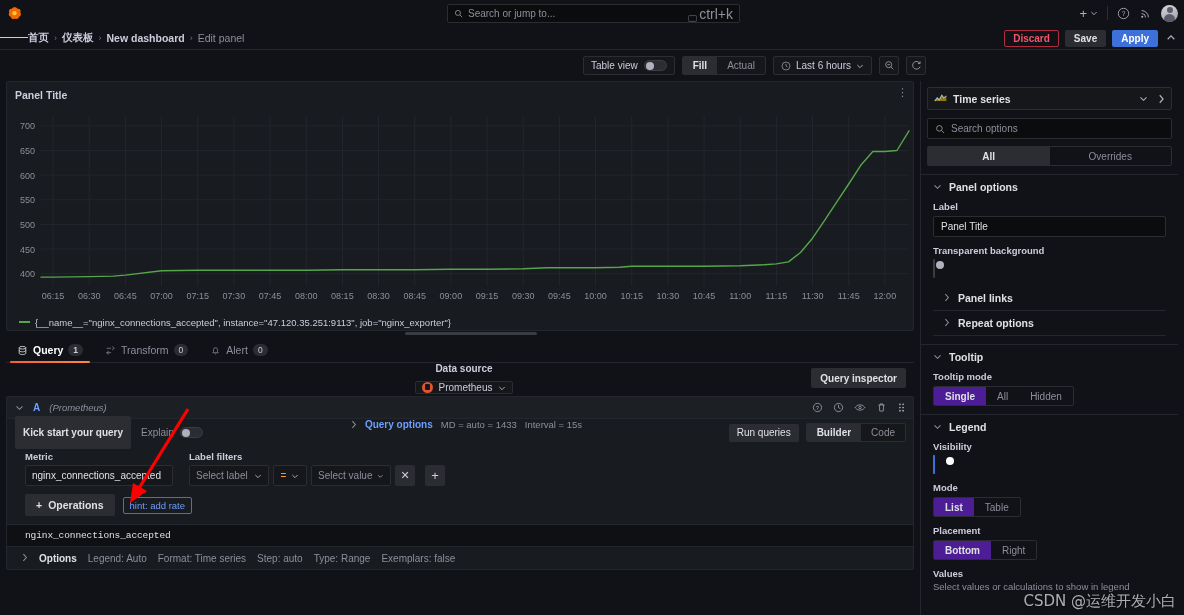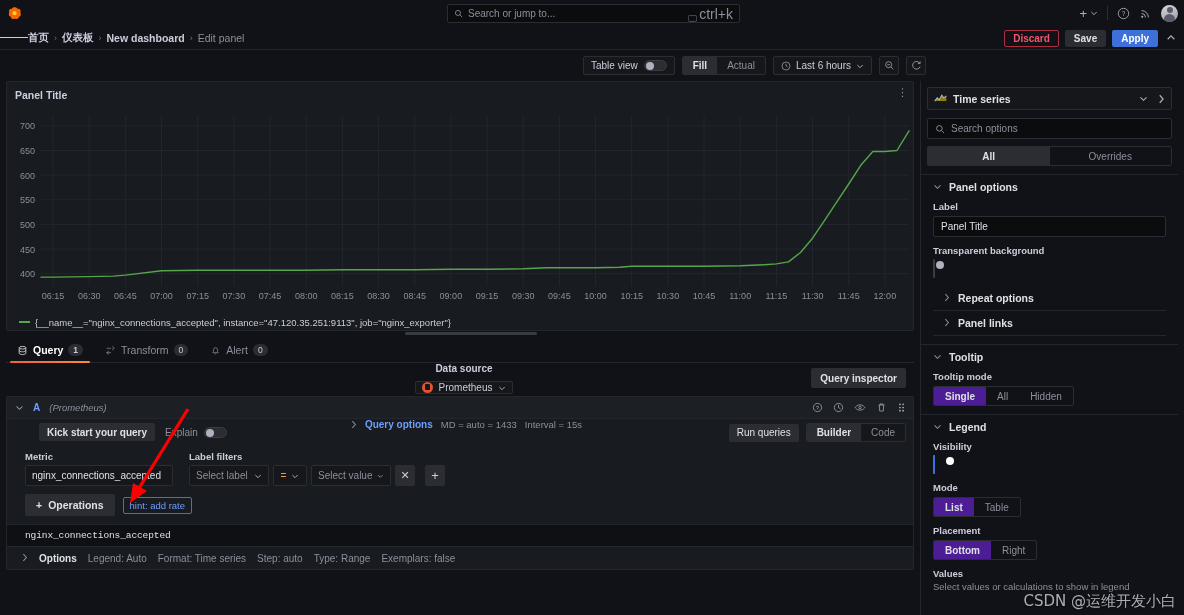--- a/index.html
+++ b/index.html
@@ -213,23 +213,23 @@
   .qds { font-size: 9.5px; color: #8e8e9c; font-style: italic; }
   .qhead-icons {
     position: absolute; right: 7px; top: 0; height: 22px; display: flex;
     align-items: center; gap: 10px; color: #b0b0be;
   }
   .qcard-row2 {
     height: 26px; display: flex; align-items: center; gap: 10px; padding: 0 8px;
     position: relative;
   }
   .kickstart {
-    height: 18px; background: #2b2d33; border-radius: 2px; display: flex;
+    height: 33px; background: #2b2d33; border-radius: 2px; display: flex;
     align-items: center; padding: 0 8px; font-size: 10px; color: #dfe0e4;
-    font-weight: 600; cursor: pointer; margin-left: 24px;
+    font-weight: 600; cursor: pointer;
   }
   .explain { display: flex; align-items: center; gap: 6px; }
   .explain .t { font-size: 10px; color: #8e8e9c; }
   .row2-right {
     position: absolute; right: 7px; top: 4px; display: flex; align-items: center; gap: 7px;
   }
   .runq {
     height: 18px; background: #2b2d33; border-radius: 2px; display: flex;
     align-items: center; padding: 0 8px; font-size: 10px; color: #dfe0e4; cursor: pointer;
   }
@@ -770,29 +770,29 @@
           <div class="l">Transparent background</div>
           <span class="toggle"><span class="knob"></span></span>
         </div>
         <div style="margin-top:8px">
           <div class="subitem">
             <span class="c">
               <svg width="7" height="9" viewBox="0 0 8 12">
                   <path d="M2.5 1.5L6.5 6L2.5 10.5" stroke="#8e8e9c" stroke-width="1.4" fill="none"></path>
                 </svg>
             </span>
-            <span class="t">Repeat options</span>
+            <span class="t">Panel links</span>
           </div>
           <div class="subitem">
             <span class="c">
               <svg width="7" height="9" viewBox="0 0 8 12">
                   <path d="M2.5 1.5L6.5 6L2.5 10.5" stroke="#8e8e9c" stroke-width="1.4" fill="none"></path>
                 </svg>
             </span>
-            <span class="t">Panel links</span>
+            <span class="t">Repeat options</span>
           </div>
         </div>
       </div>
 
       <div class="sec">
         <div class="sec-head">
           <span class="c">
             <svg width="9" height="9" viewBox="0 0 12 12">
                 <path d="M2 4.5L6 8.5L10 4.5" stroke="#8e8e9c" stroke-width="1.4" fill="none"></path>
               </svg>

